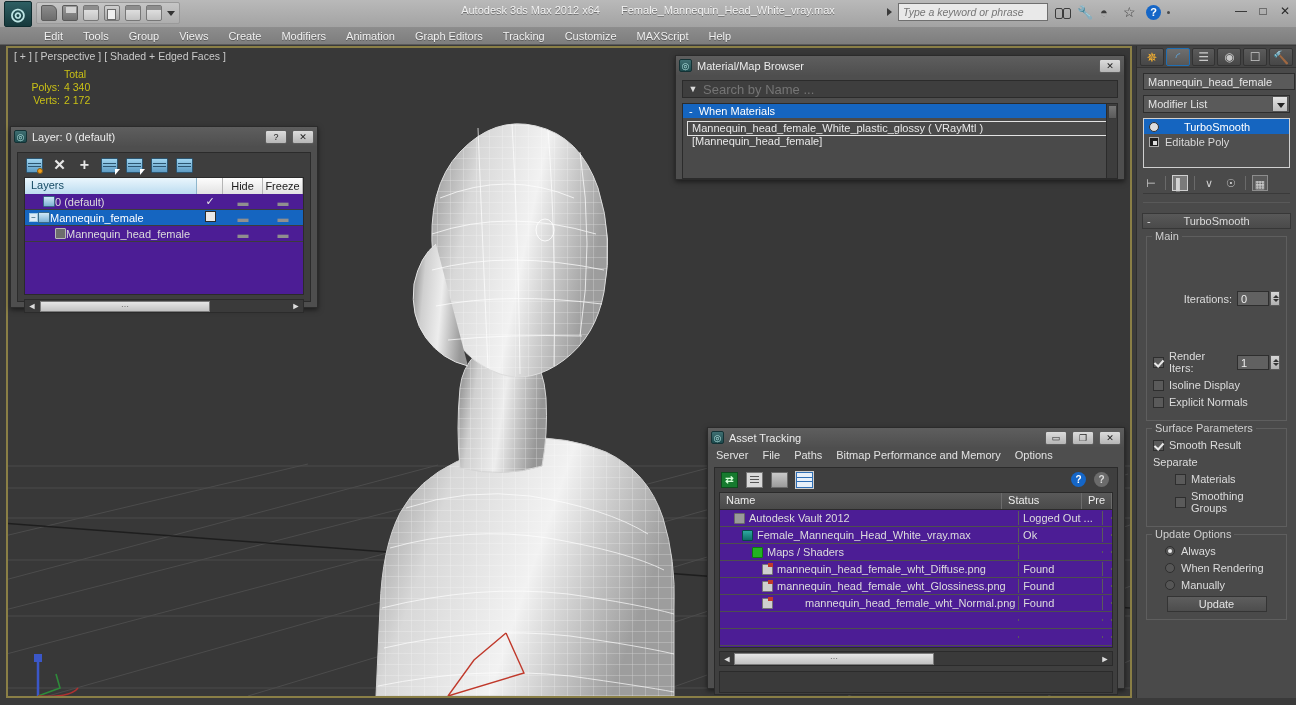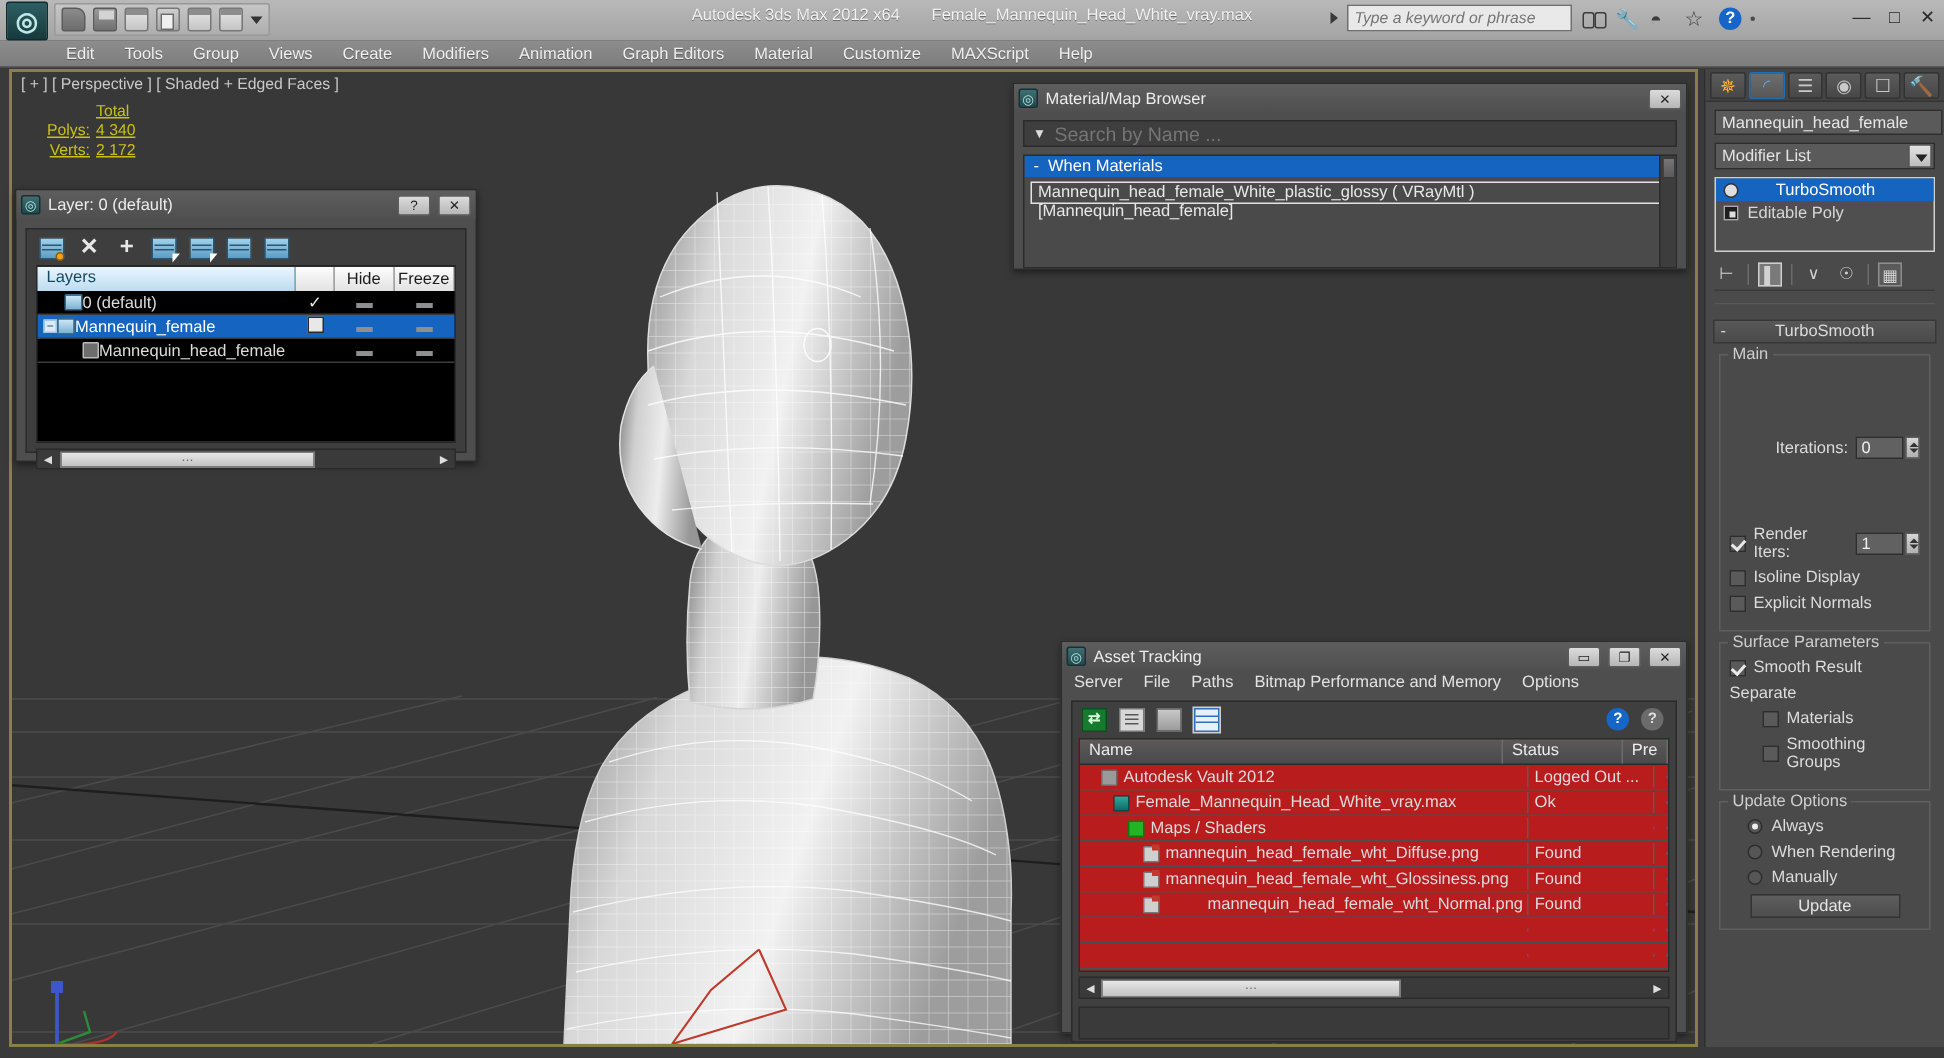--- a/index.html
+++ b/index.html
@@ -55,21 +55,21 @@
   .menubar { position:absolute; left:0; top:28px; width:1296px; height:17px;
     background:linear-gradient(#8c8c8c,#7d7d7d); display:flex; align-items:center;
     padding-left:44px; gap:20px; border-bottom:1px solid #5b5b5b; }
   .menubar div { font-size:11px; color:#f0f0f0; text-shadow:0 1px 0 #5a5a5a; }
 
   
   .viewport { position:absolute; left:6px; top:46px; width:1126px; height:652px;
     background:#6d28d9; border:2px solid #8a7f46; overflow:hidden; }
   .vp-label { position:absolute; left:6px; top:2px; font-size:10.5px; color:#c9c9c9; }
   .vp-stats { position:absolute; left:14px; top:20px; font-size:10.5px; color:#c9c015; line-height:13px; }
-  .vp-stats table { border-collapse:collapse;text-decoration:underline; }
+  .vp-stats table { border-collapse:collapse; }
   .vp-stats td { padding:0 4px 0 0; font-size:10.5px; color:#c9c015; }
   .vp-stats td.lab { text-align:right; width:42px; }
   .grid { position:absolute; left:0; top:0; width:100%; height:100%; }
 
   
   .dlg { position:absolute; background:#5f5f5f; border:1px solid #2b2b2b;
     box-shadow:0 2px 5px rgba(0,0,0,.5); }
   .dlg-bar { height:19px; background:linear-gradient(#5e5e5e,#4f4f4f);
     display:flex; align-items:center; padding:0 3px; gap:5px; }
   .dlg-ico { width:13px;height:13px;border-radius:2px;background:linear-gradient(#3f6f72,#1d4a4d);
@@ -86,21 +86,21 @@
   .lt { width:17px; height:15px; position:relative; }
   .lt-stack { background:linear-gradient(#9fd4ef,#5e9cc4); border:1px solid #2c5570; border-radius:1px; }
   .lt-stack:after{content:"";position:absolute;left:1px;top:4px;right:1px;height:1px;background:#2c5570;
     box-shadow:0 3px 0 #2c5570;}
   .lt-x { color:#e8e8e8; font-size:15px; line-height:14px; text-align:center; font-weight:bold; }
   .lt-plus { color:#e8e8e8; font-size:16px; line-height:14px; text-align:center; font-weight:bold; }
   .lt-dot { position:absolute; right:-1px; bottom:-2px; width:6px; height:6px; border-radius:50%;
     background:#f0a020; border:1px solid #8a5c10; }
   .lt-cur { position:absolute; right:-3px; bottom:-3px; width:0;height:0;
     border-left:5px solid #fff; border-bottom:6px solid transparent; }
-  .layer-list { margin:0 6px; border:1px solid #2b2b2b; background:#000000; height:118px; position:relative; }
+  .layer-list { margin:0 6px; border:1px solid #2b2b2b; background:#4c1d95; height:118px; position:relative; }
   .ll-head { height:16px; display:flex; }
   .ll-head .c-name { flex:1; background:linear-gradient(#eaf6fd,#bcdcf0); color:#154a63;
     font-size:11px; padding:1px 6px; border-right:1px solid #8fb6cc; }
   .ll-head .c-chk { width:26px; background:linear-gradient(#fdfdfd,#e2e2e2); border-right:1px solid #b5b5b5; }
   .ll-head .c-hide,.ll-head .c-freeze { width:40px; background:linear-gradient(#fdfdfd,#e2e2e2);
     color:#1c1c1c; font-size:11px; text-align:center; line-height:16px; border-right:1px solid #b5b5b5; }
   .ll-row { height:16px; display:flex; align-items:center; border-bottom:1px solid #3c3c3c; }
   .ll-row .n { flex:1; display:flex; align-items:center; gap:0; padding-left:6px;
     font-size:11px; color:#dcdcdc; }
   .ll-row.sel { background:#1565c0; }
@@ -155,21 +155,21 @@
   .at-ic.m { background:linear-gradient(#c9c9c9,#9b9b9b); border-color:#6a6a6a; }
   .at-ic.t { background:#e7f0fa; border:1px solid #2f6fb5; }
   .at-ic.t:after{content:"";position:absolute;left:0;top:4px;right:0;height:1px;background:#2f6fb5;
     box-shadow:0 4px 0 #2f6fb5;}
   .at-ic.sel { outline:1px solid #cfcfcf; }
   .at-help { position:absolute; right:8px; top:4px; display:flex; gap:8px; }
   .at-help .q { width:15px;height:15px;border-radius:50%;background:#1566c7;color:#fff;
     font-size:10px;text-align:center;line-height:15px;font-weight:bold; }
   .at-help .q2 { width:15px;height:15px;border-radius:50%;background:#6b6b6b;color:#ddd;
     font-size:10px;text-align:center;line-height:15px;font-weight:bold; }
-  .at-grid { margin:0 4px; border:1px solid #2b2b2b; background:#b91c1c; height:156px; overflow:hidden; }
+  .at-grid { margin:0 4px; border:1px solid #2b2b2b; background:#4c1d95; height:156px; overflow:hidden; }
   .at-hrow { height:17px; display:flex; background:linear-gradient(#5a5a5a,#4a4a4a);
     border-bottom:1px solid #2b2b2b; }
   .at-hrow .h { font-size:11px; color:#ededed; padding:1px 6px; border-right:1px solid #6c6c6c; }
   .at-hrow .h.name { width:303px; }
   .at-hrow .h.status { width:85px; }
   .at-hrow .h.pre { flex:1; }
   .at-row { height:17px; display:flex; border-bottom:1px solid #4e4e4e;align-items:center; }
   .at-row .c { font-size:11px; color:#dcdcdc; padding:1px 4px; border-right:1px solid #5b5b5b;
     display:flex; align-items:center; gap:4px; white-space:nowrap; overflow:hidden; }
   .at-row .c.name { width:303px; }
@@ -296,21 +296,21 @@
 
   <div class="menubar">
     <div>Edit</div>
     <div>Tools</div>
     <div>Group</div>
     <div>Views</div>
     <div>Create</div>
     <div>Modifiers</div>
     <div>Animation</div>
     <div>Graph Editors</div>
-    <div>Material</div>
+    <div>Tracking</div>
     <div>Customize</div>
     <div>MAXScript</div>
     <div>Help</div>
   </div>
 
   <div class="viewport">
     <svg class="grid" width="1122" height="648" viewBox="0 0 1122 648">
       <defs>
         <linearGradient id="skin" x1="0" y1="0" x2="1" y2="0.3">
           <stop offset="0%" stop-color="#8e8e8e"></stop>

